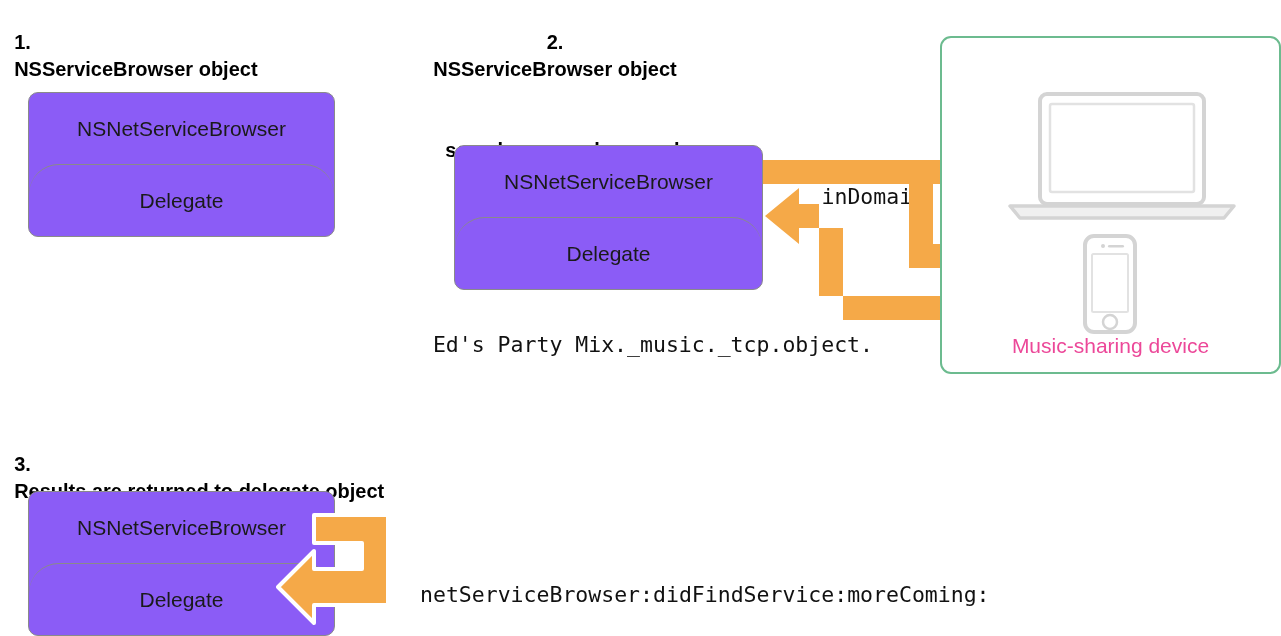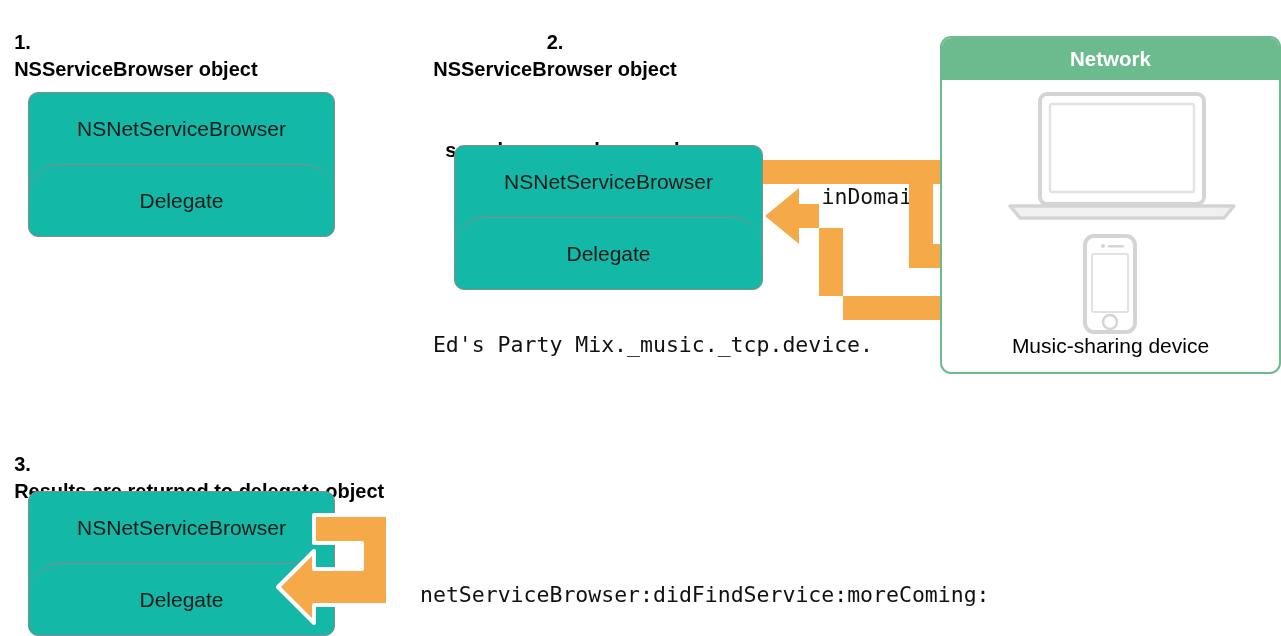--- a/index.html
+++ b/index.html
@@ -22,21 +22,21 @@
     font-family: "Liberation Sans", sans-serif;
     font-weight: bold;
     font-size: 20px;
     line-height: 27px;
     color: #000;
     white-space: pre;
   }
 
   
   .obj-box {
-    background: #14b8a6;
+    background: #8b5cf6;
     border: 1.6px solid #8a8a8a;
     border-radius: 10px;
     box-sizing: border-box;
     display: flex;
     flex-direction: column;
     overflow: hidden;
   }
   .obj-row {
     flex: 1 1 0;
     display: flex;
@@ -76,21 +76,21 @@
     font-weight: bold;
     font-size: 20.5px;
     text-align: center;
     display: flex;
     align-items: center;
     justify-content: center;
     box-sizing: border-box;
   }
   .device-label {
     font-size: 21px;
-    color: #000000;
+    color: #ec4899;
     text-align: center;
     width: 100%;
     font-family: "Liberation Sans", sans-serif;
   }
 
   svg { display: block; }
 </style>
 </head>
 <body>
 
@@ -125,39 +125,36 @@
 <div class="abs obj-box" style="left:454px; top:145px; width:309px; height:145px;">
   <div class="obj-row">
     <span>NSNetServiceBrowser</span>
   </div>
   <div class="obj-row divider-top">
     <span>Delegate</span>
   </div>
 </div>
 
 <div class="abs code" style="left:407px; top:300px;">
-  <span>Ed's Party Mix._music._tcp.device.</span>
+  <span>Ed's Party Mix._music._tcp.object.</span>
 </div>
 
 <svg class="abs" style="left:757px; top:140px;" width="330" height="185" viewBox="0 0 330 185">
 
   <path d="M 6,20 L 244,20 L 244,8 L 268,32 L 244,56 L 244,44 L 6,44 Z" fill="#f5a948"></path>
 
   <path d="M 152,20 L 176,20 L 176,128 L 152,128 Z" fill="#f5a948"></path>
 
   <path d="M 152,104 L 302,104 L 302,92 L 326,116 L 302,140 L 302,128 L 152,128 Z" fill="#f5a948"></path>
 
   <path d="M 330,168 L 86,168 L 86,60 L 44,60 L 44,46 L 10,74 L 44,102 L 44,86 L 62,86 L 62,168 L 62,180 L 330,180 Z" fill="none"></path>
   <path d="M 330,156 L 62,156 L 62,64 L 42,64 L 42,48 L 8,76 L 42,104 L 42,88 L 86,88 L 86,180 L 330,180 L 330,156 Z" fill="#f5a948"></path>
 </svg>
 
 <div class="abs network-panel" style="left:940px; top:36px; width:341px; height:338px;">
-  <div class="network-header" style="height:42px;">
-    <span>Network</span>
-  </div>
 
   <div class="abs" style="left:64px; top:54px; width:232px; height:130px;">
     <svg width="232" height="130" viewBox="0 0 232 130">
       <rect x="34" y="2" width="164" height="110" rx="7" ry="7" fill="#ffffff" stroke="#d4d4d4" stroke-width="4"></rect>
       <rect x="44" y="12" width="144" height="88" rx="2" ry="2" fill="#ffffff" stroke="#e2e2e2" stroke-width="2.5"></rect>
       <path d="M 4,114 L 228,114 L 218,126 L 14,126 Z" fill="#f0f0f0" stroke="#d4d4d4" stroke-width="3.5" stroke-linejoin="round"></path>
     </svg>
   </div>
 
   <div class="abs" style="left:140px; top:196px; width:56px; height:100px;">

